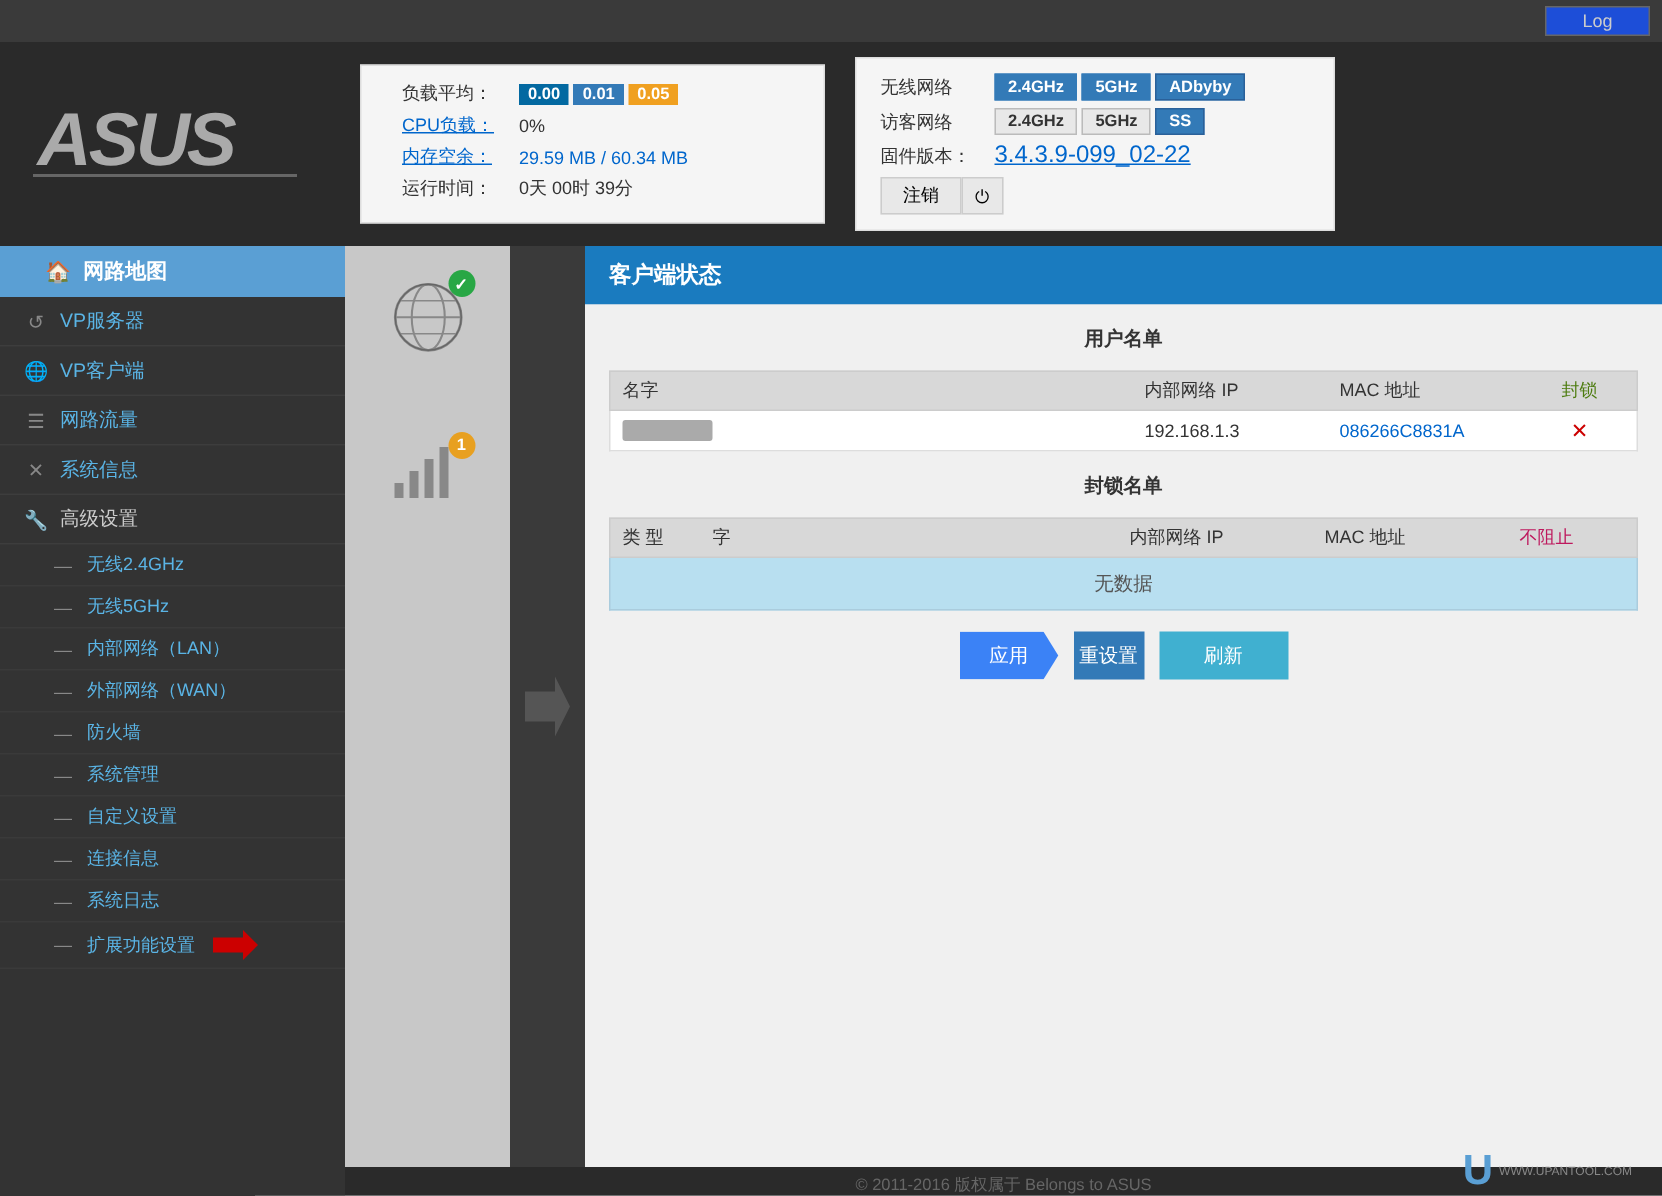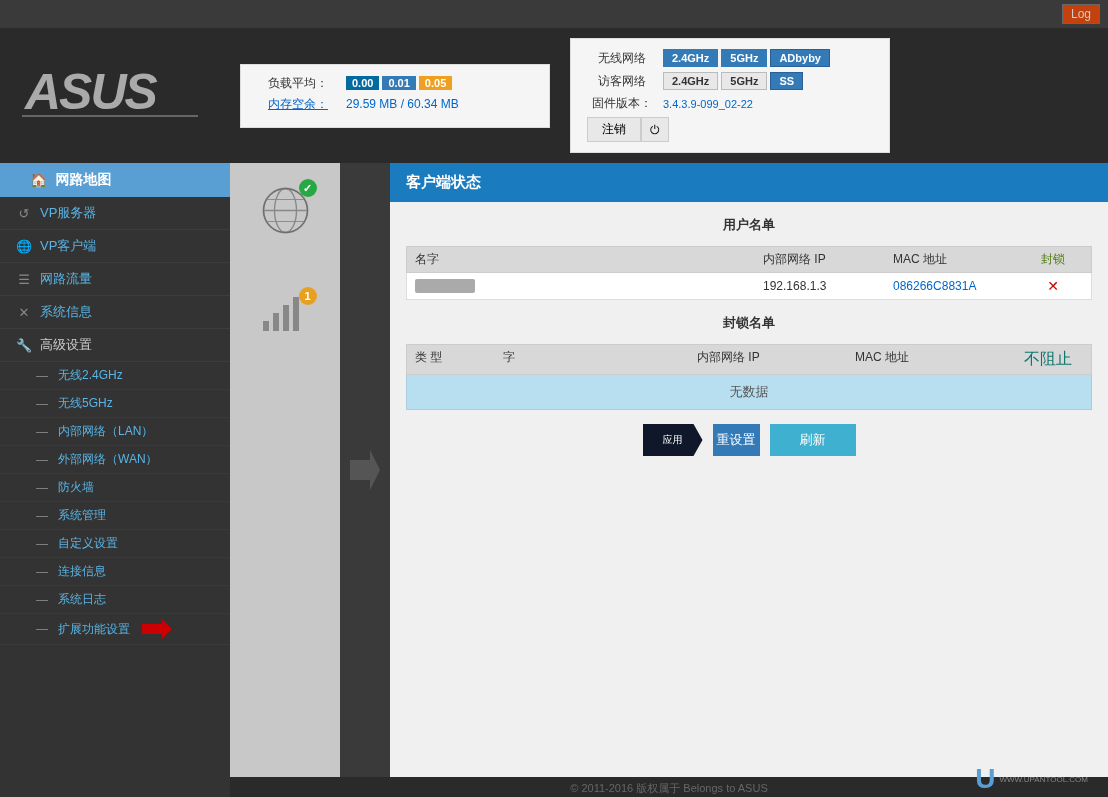--- a/index.html
+++ b/index.html
@@ -14,24 +14,24 @@
     }
 
     
     .top-bar {
       display: flex;
       justify-content: flex-end;
       background: #3a3a3a;
       padding: 4px 8px;
     }
     .log-btn {
-      background: #c2410c;
+      background: #1d4ed8;
       color: #ccc;
       border: 1px solid #666;
-      padding: 2px 8px;
+      padding: 2px 24px;
       cursor: pointer;
       font-size: 12px;
     }
 
     
     .header {
       display: flex;
       background: #2a2a2a;
       padding: 10px 20px;
       align-items: center;
@@ -99,21 +99,20 @@
     }
     .wireless-row {
       display: flex;
       align-items: center;
       margin-bottom: 5px;
       gap: 6px;
     }
     .wireless-label {
       min-width: 70px;
       color: #333;
-      text-align: center;
     }
     .wireless-btns {
       display: flex;
       gap: 3px;
     }
     .wbtn {
       padding: 2px 8px;
       font-size: 11px;
       border: 1px solid #bbb;
       background: #e8e8e8;
@@ -131,21 +130,22 @@
       color: white;
       border-color: #337ab7;
     }
     .wbtn.active-name {
       background: #337ab7;
       color: white;
       border-color: #2a6099;
     }
     .firmware-link {
       color: #0066cc;
-      font-size: 11px;
+      text-decoration: underline;
+      font-size: 16px;
     }
     .action-btns {
       display: flex;
       gap: 0;
       margin-top: 4px;
     }
     .cancel-btn {
       padding: 3px 14px;
       background: #e8e8e8;
       border: 1px solid #ccc;
@@ -316,51 +316,50 @@
     .td-block { width: 60px; text-align: center; color: #cc0000; font-size: 14px; }
 
     .blocked-section {
       margin: 10px 16px;
     }
     .blocked-header-row {
       display: flex;
       background: #d8d8d8;
       border: 1px solid #ccc;
       padding: 4px 8px;
-      gap: 28px;
     }
     .th-type { width: 60px; color: #333; font-size: 12px; }
     .th-name2 { flex: 1; color: #333; font-size: 12px; }
     .th-ip2 { width: 130px; color: #333; font-size: 12px; }
     .th-mac2 { width: 130px; color: #333; font-size: 12px; }
-    .th-unblock { width: 70px; color: #0f766e; font-size: 16px; text-align: center; }
+    .th-unblock { width: 70px; color: #be185d; font-size: 12px; }
 
     .no-data-row {
       background: #b8dff0;
       border: 1px solid #aaccdd;
       border-top: none;
       padding: 8px;
       text-align: center;
       color: #555;
       font-size: 13px;
     }
 
     
     .action-row {
       display: flex;
       justify-content: center;
       gap: 10px;
       margin: 14px 16px;
     }
     .apply-btn {
-      background: #0f172a;
+      background: #3b82f6;
       color: white;
       border: none;
       padding: 0 20px;
-      font-size: 10px;
+      font-size: 13px;
       cursor: pointer;
       clip-path: polygon(0 0, 85% 0, 100% 50%, 85% 100%, 0 100%);
     }
     .reset-btn {
       background: #337ab7;
       color: white;
       border: none;
       padding: 7px 4px;
       font-size: 13px;
       cursor: pointer;
@@ -415,22 +414,30 @@
   <div class="stats-box">
     <div class="stats-row">
       <span class="stats-label">负载平均：</span>
       <div class="load-badges">
         <span class="badge badge-green">0.00</span>
         <span class="badge badge-blue">0.01</span>
         <span class="badge badge-orange">0.05</span>
       </div>
     </div>
     <div class="stats-row">
+      <span class="stats-label link">CPU负载：</span>
+      <span class="stats-value">0%</span>
+    </div>
+    <div class="stats-row">
       <span class="stats-label link">内存空余：</span>
       <span class="stats-value blue">29.59 MB / 60.34 MB</span>
+    </div>
+    <div class="stats-row">
+      <span class="stats-label">运行时间：</span>
+      <span class="stats-value">0天 00时 39分</span>
     </div>
   </div>
 
   <div class="wireless-box">
     <div class="wireless-row">
       <span class="wireless-label">无线网络</span>
       <div class="wireless-btns">
         <button class="wbtn active">2.4GHz</button>
         <button class="wbtn active-blue">5GHz</button>
         <button class="wbtn active-name">ADbyby</button>

